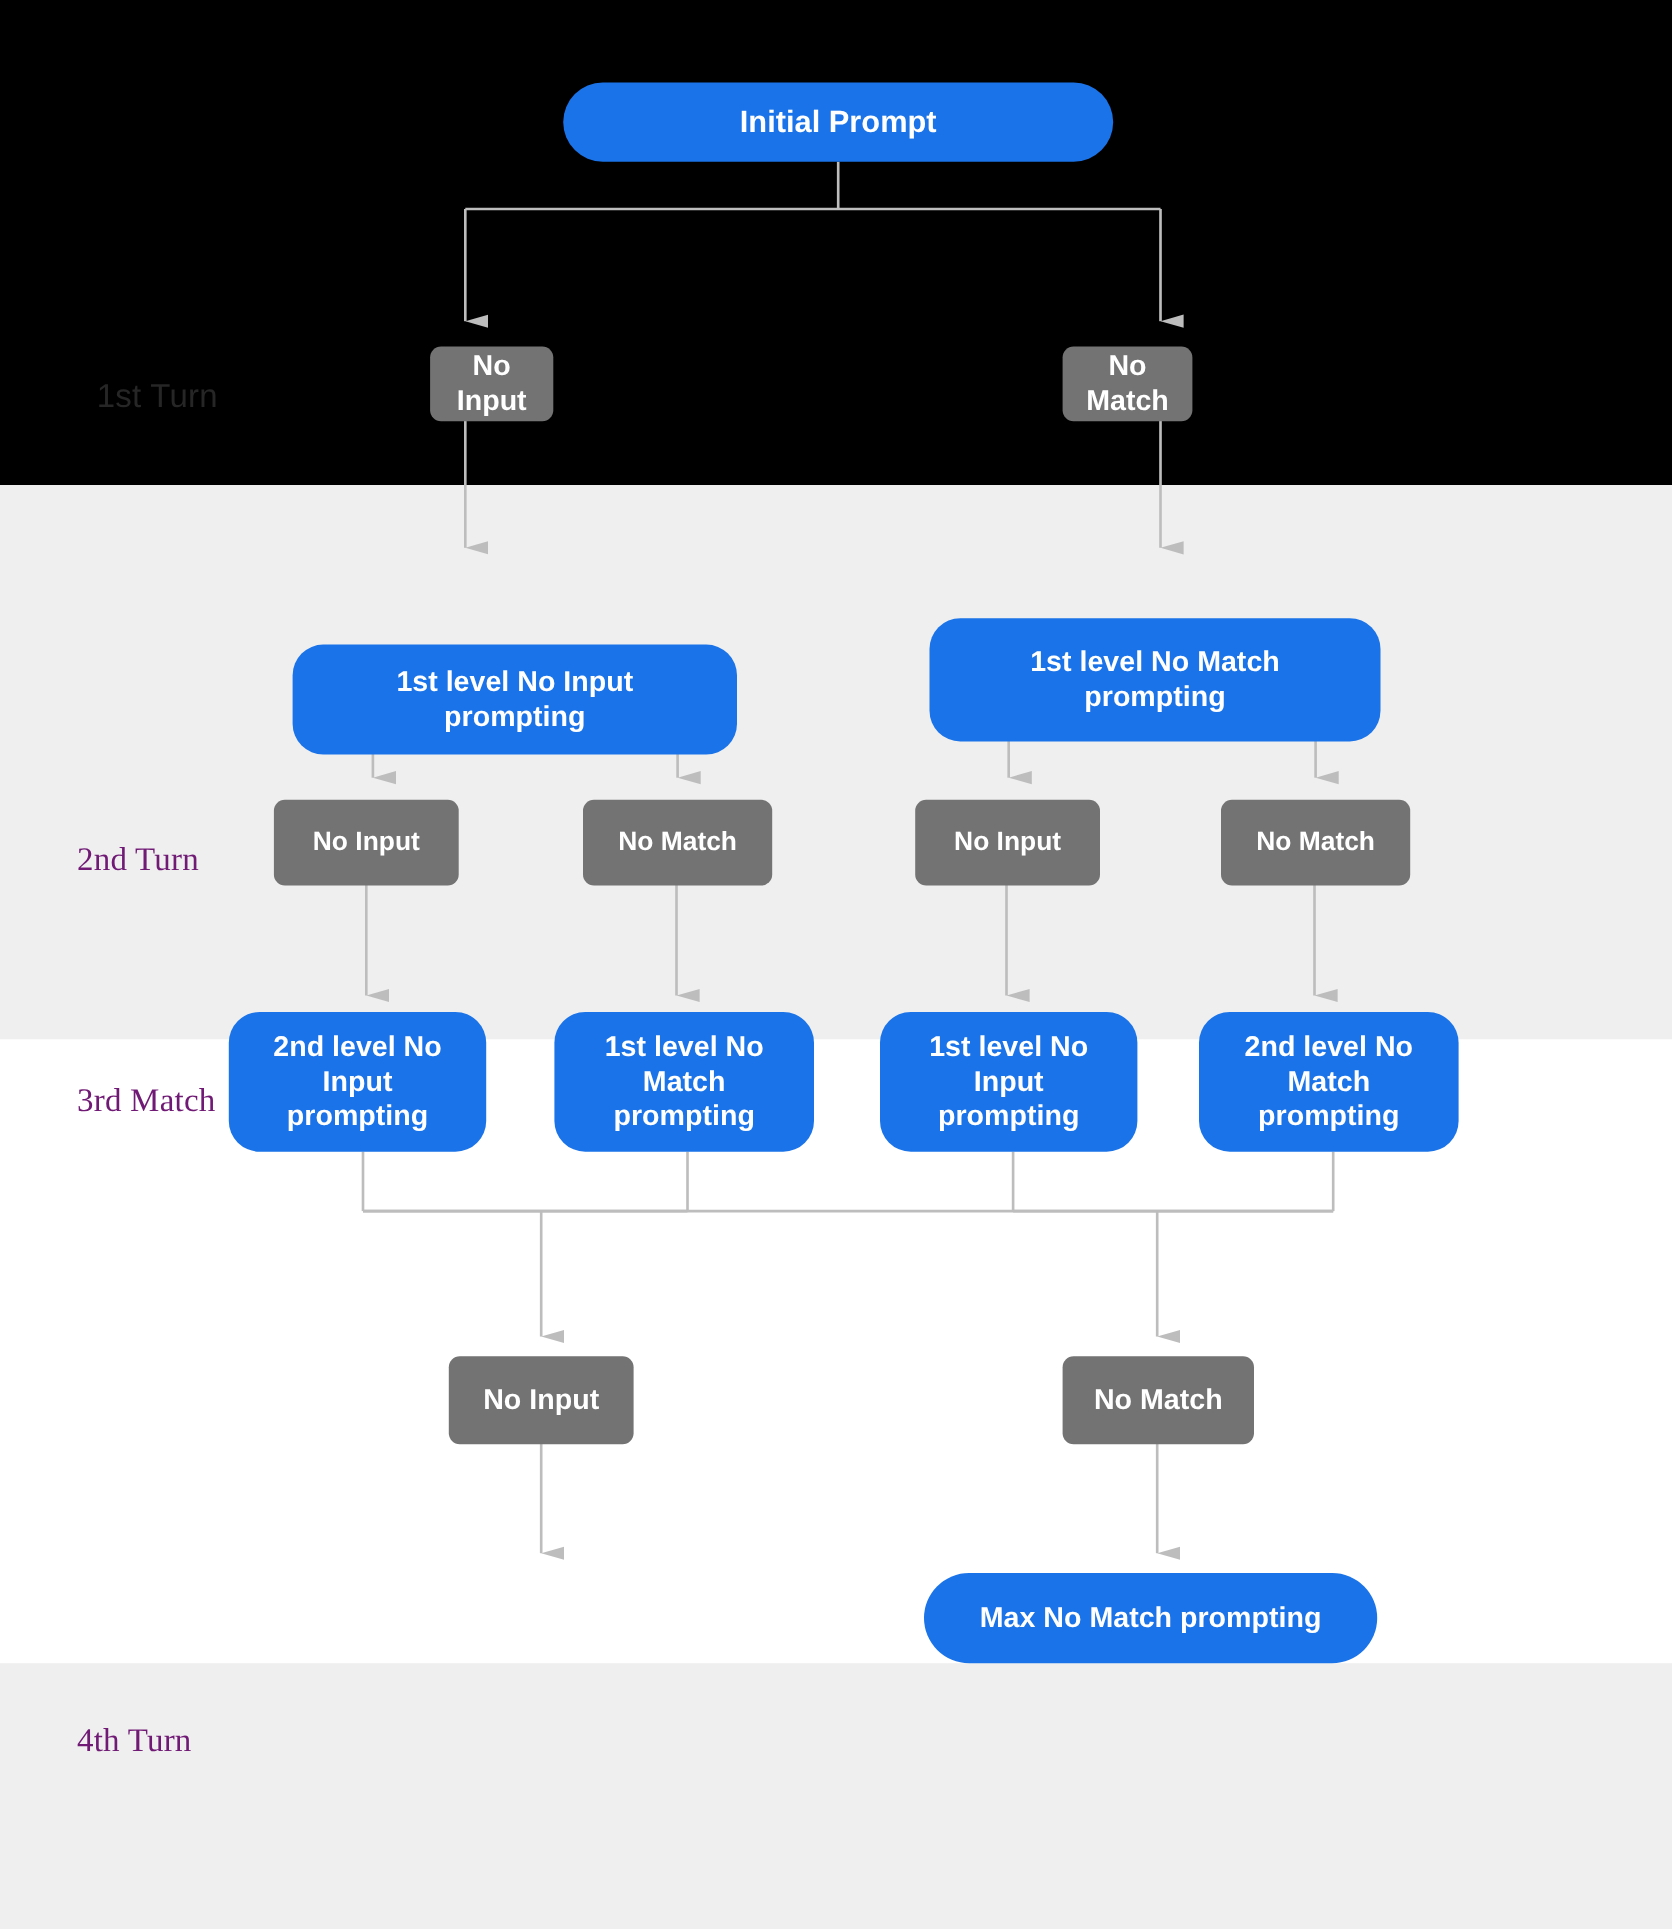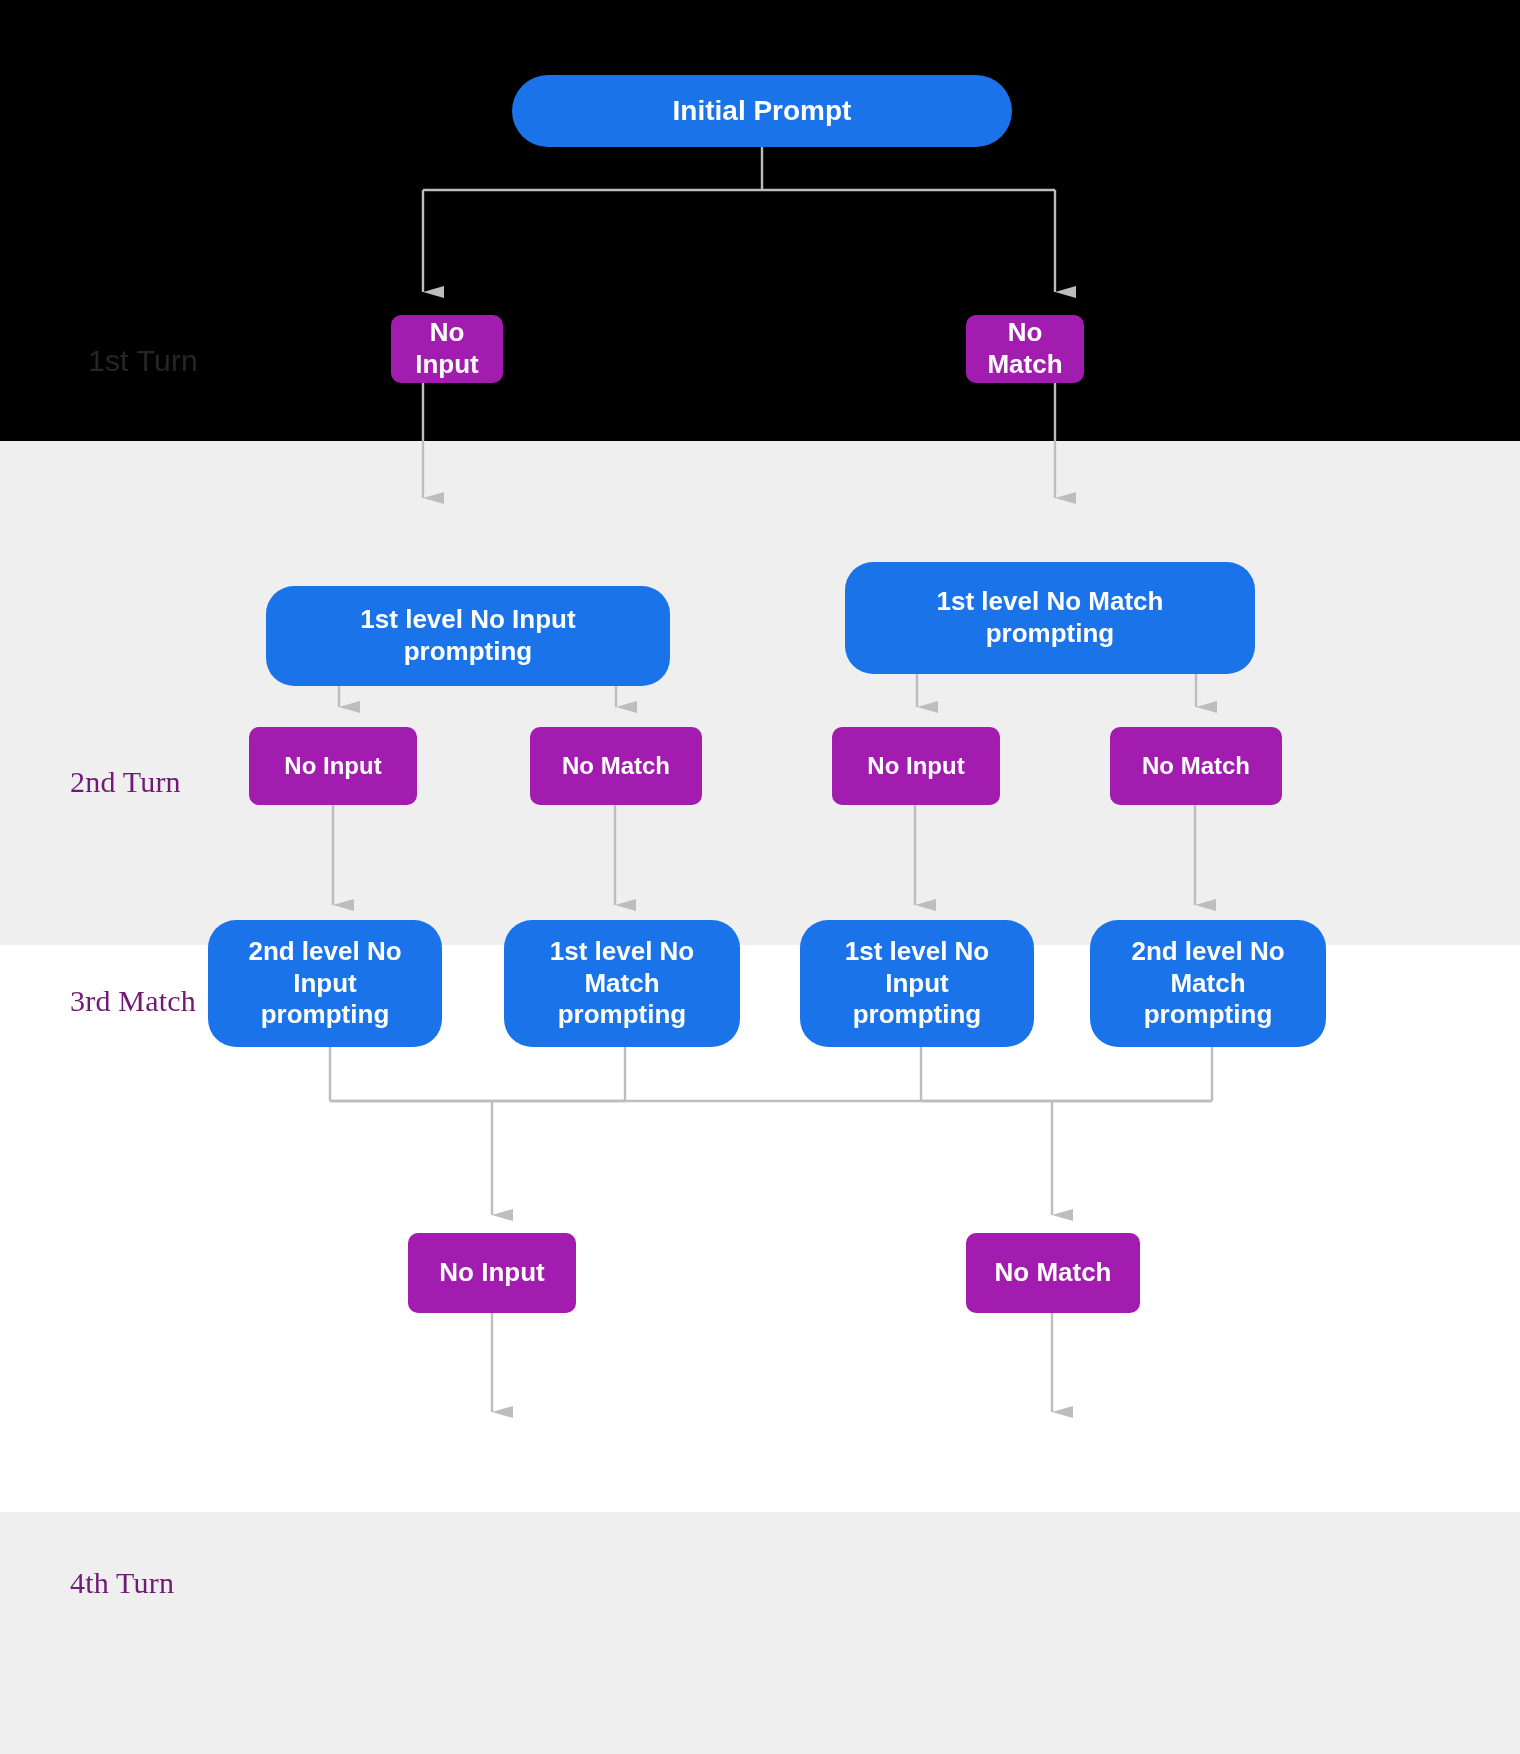--- a/index.html
+++ b/index.html
@@ -54,21 +54,21 @@
     box-sizing: border-box;
     padding: 6px 12px;
     line-height: 1.22;
     white-space: pre-line;
     font-weight: bold;
   }
   .node-blue {
     background: #1a73e8;
   }
   .node-green {
-    background: #a21caf;
+    background: #737373;
   }
   .r-pill   { border-radius: 48px; }
   .r-soft   { border-radius: 28px; }
   .r-small  { border-radius: 10px; }
 
   .fs-28 { font-size: 28px; }
   .fs-26 { font-size: 26px; }
   .fs-24 { font-size: 24px; }
 </style>
 </head>
@@ -154,14 +154,15 @@
   <div class="node node-blue r-soft fs-26" style="left:800px; top:920px; width:234px; height:127px;">1st level No
 Input
 prompting</div>
   <div class="node node-blue r-soft fs-26" style="left:1090px; top:920px; width:236px; height:127px;">2nd level No
 Match
 prompting</div>
 
   <div class="node node-green r-small fs-26" style="left:408px; top:1233px; width:168px; height:80px;">No Input</div>
   <div class="node node-green r-small fs-26" style="left:966px; top:1233px; width:174px; height:80px;">No Match</div>
 
+  <div class="node node-blue r-pill fs-26" style="left:840px; top:1430px; width:412px; height:82px;">Max No Match prompting</div>
 
 </div>
 
 </body></html>

